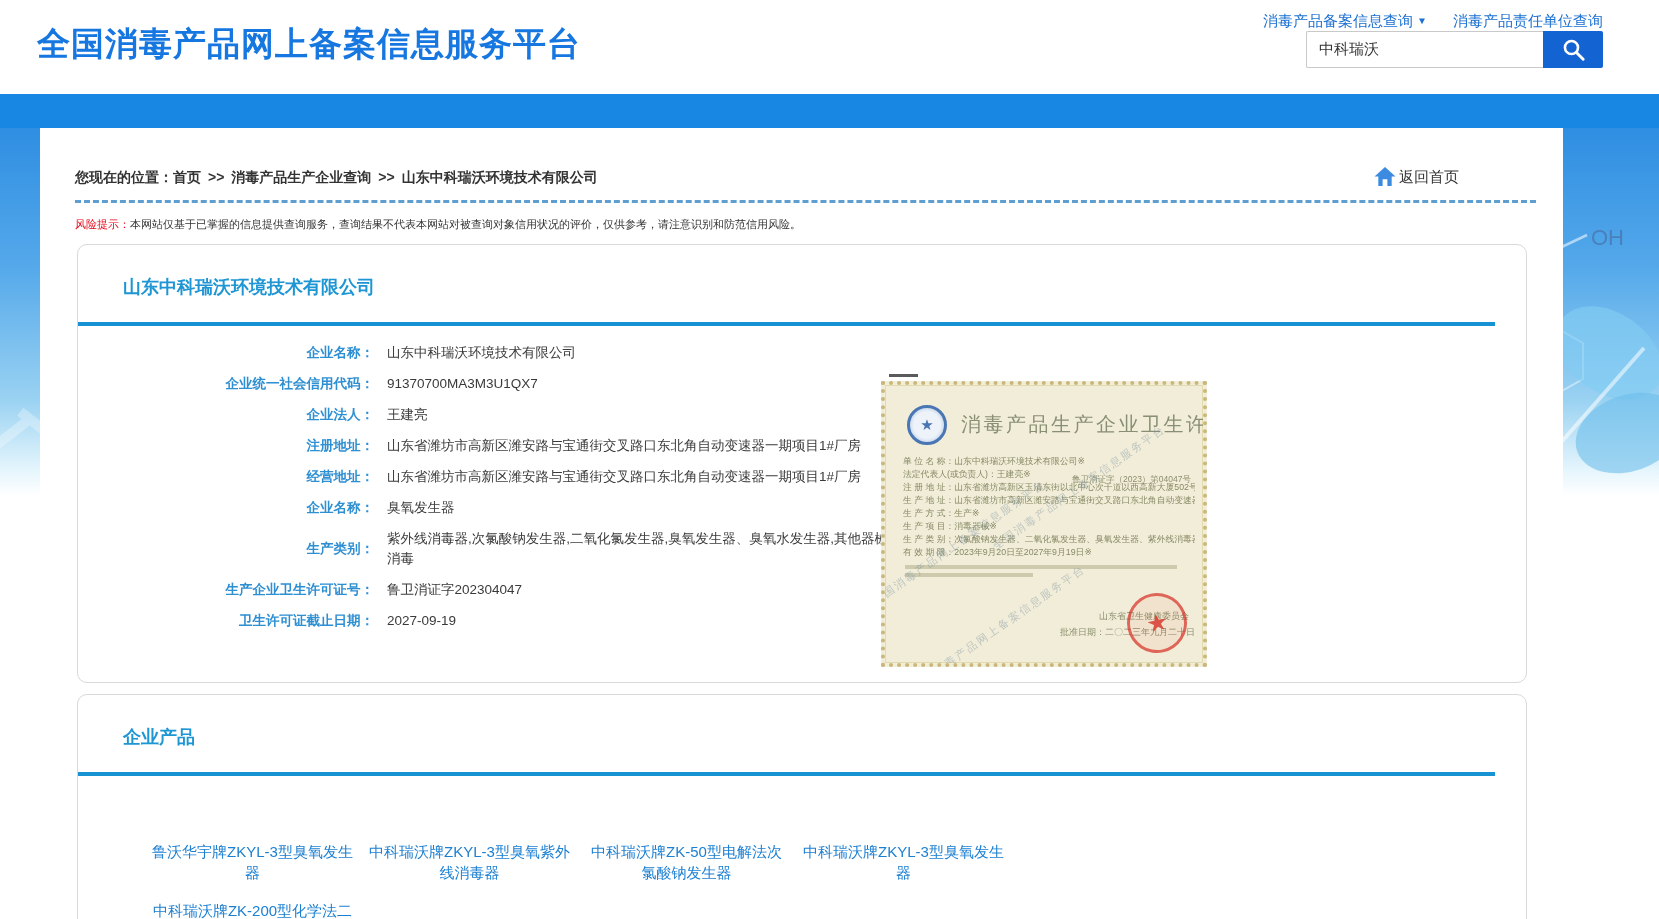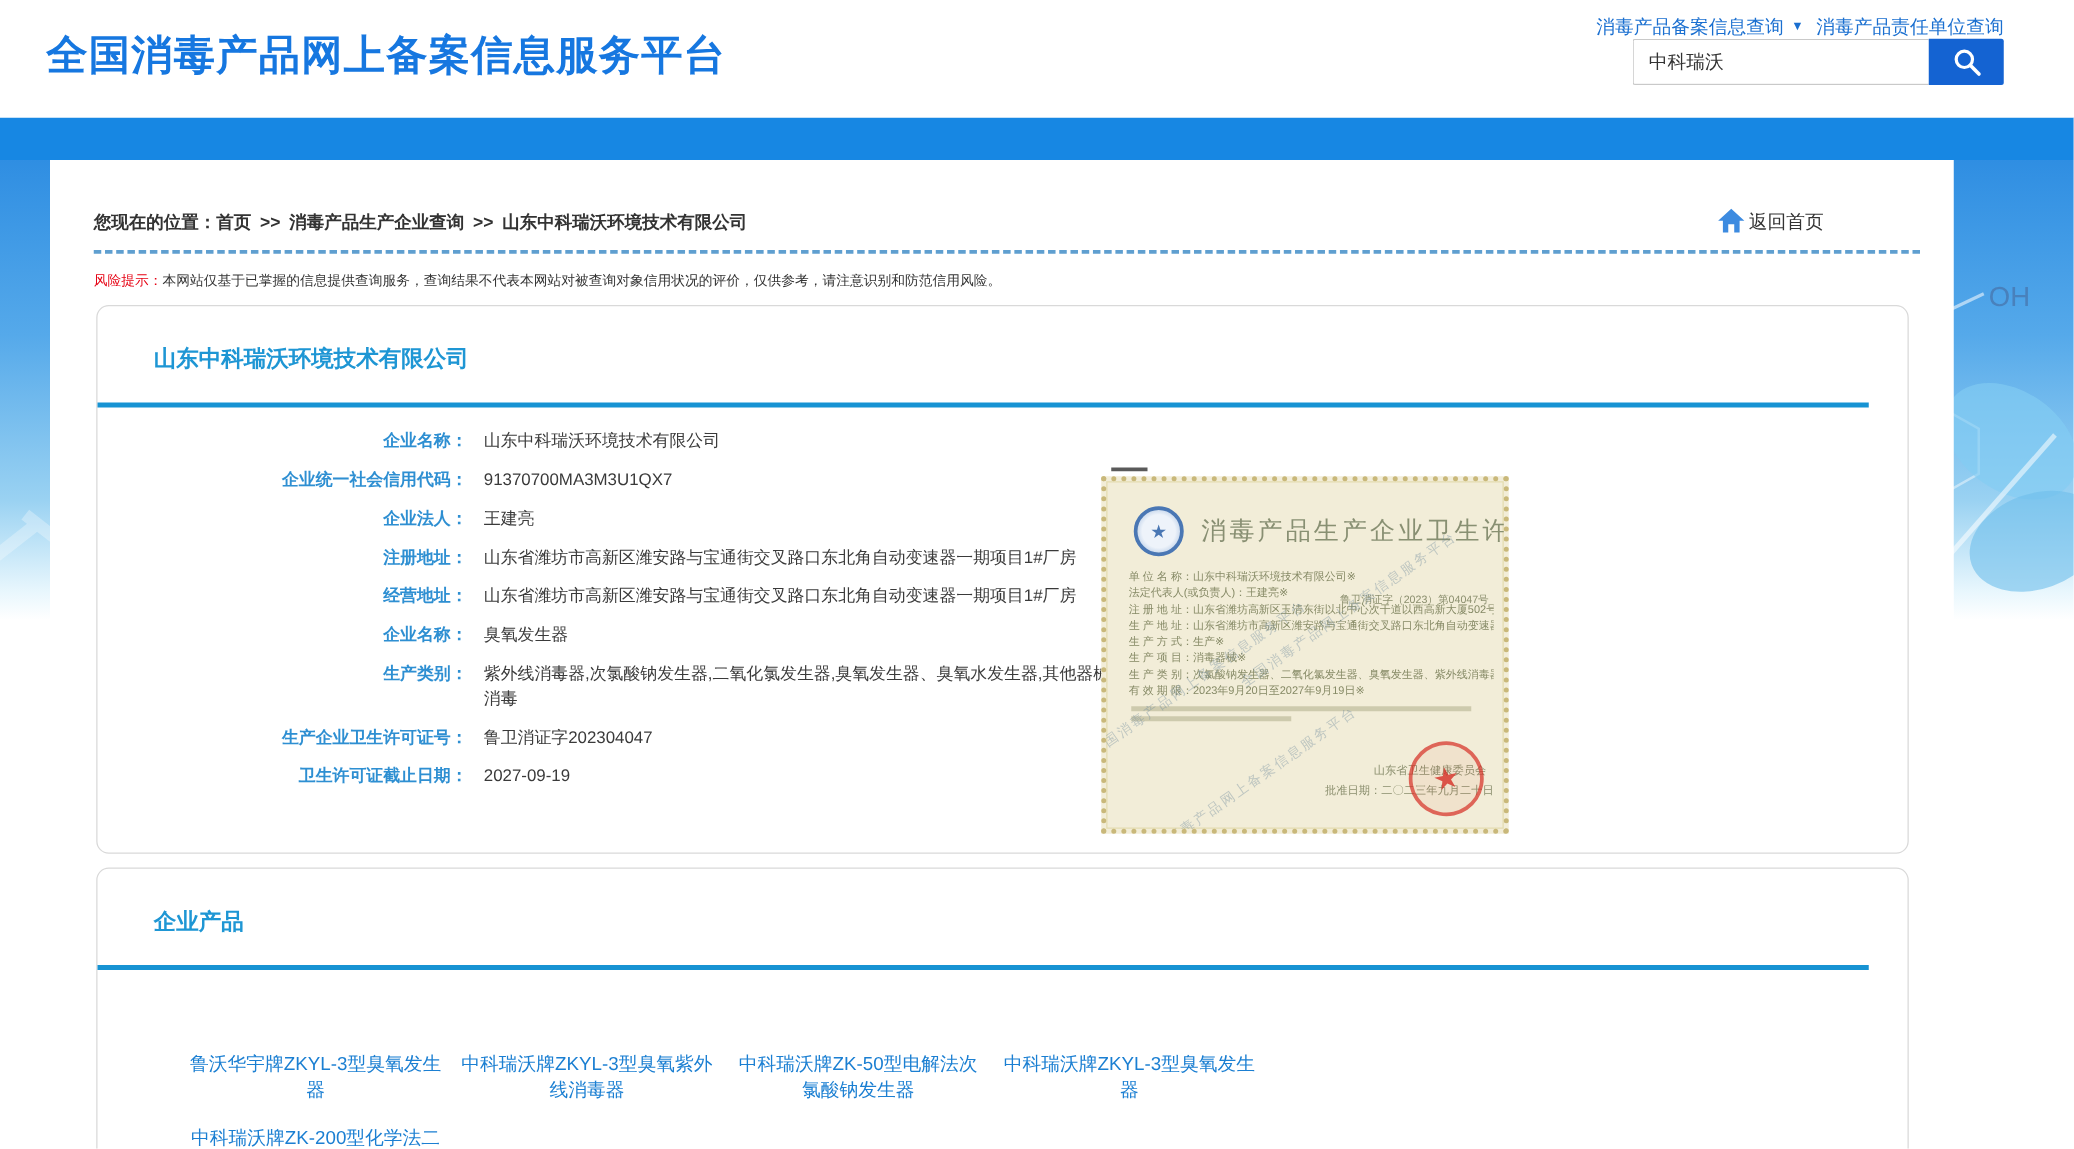--- a/index.html
+++ b/index.html
@@ -6,21 +6,21 @@
   html,body { margin:0; padding:0; }
   body {
     position:relative; width:1659px; height:919px; overflow:hidden;
     background:#fff; font-family:"Liberation Sans","DejaVu Sans",sans-serif;
   }
   a { text-decoration:none; }
 
   
   .site-header { position:absolute; top:0; left:0; width:100%; height:94px; background:#fff; z-index:5; }
   .site-title { position:absolute; left:37px; top:22px; font-size:33px; font-weight:bold; color:#1677e0; letter-spacing:1px; }
-  .top-nav { position:absolute; top:12px; right:56px; display:flex; align-items:flex-start; gap:10px; font-size:15px; }
+  .top-nav { position:absolute; top:12px; right:56px; display:flex; align-items:flex-start; gap:28px; font-size:15px;font-family:Liberation Mono, monospace; }
   .top-nav a { color:#1a6fd0; }
   .nav-item { display:flex; align-items:center; gap:6px; }
   .caret { font-size:10px; color:#1a6fd0; }
   .search-bar { position:absolute; top:31px; right:56px; display:flex; }
   .search-input { width:237px; height:37px; border:1px solid #c9c9c9; border-right:none; background:#fff;
                   font-size:15px; padding:0 12px; color:#333; outline:none; border-radius:2px 0 0 2px;
                   font-family:"Liberation Sans","DejaVu Sans",sans-serif; }
   .search-btn { width:60px; height:37px; background:#1463d2; border:none; display:flex; align-items:center;
                 justify-content:center; cursor:pointer; border-radius:0 2px 2px 0; }
 
@@ -52,21 +52,21 @@
 
   .card { position:relative; margin-left:37px; margin-right:36px; background:#fff;
           border:1px solid #d9d9d9; border-radius:10px; }
   .card1 { margin-top:12px; height:439px; }
   .card2 { margin-top:11px; height:330px; }
   .card-h { margin:0; position:absolute; left:45px; top:30px; font-size:18px; color:#1e96d4; font-weight:bold; }
   .cyan-line { position:absolute; left:0; top:77px; width:calc(100% - 31px); height:4px; background:#1793d3; }
 
   
   .fields { position:absolute; left:0; top:98px; width:820px; }
-  .frow { display:flex; margin-bottom:11px; min-height:20px; }
+  .frow { display:flex; margin-bottom:11px; min-height:20px;align-items:center; }
   .flabel { width:296px; text-align:right; font-size:13.5px; font-weight:bold; color:#2e8fd2; line-height:20px; flex:none; }
   .fvalue { margin-left:13px; font-size:13.5px; color:#3a3a3a; line-height:20px; max-width:505px; }
 
   .mini-dash { position:absolute; left:811px; top:129px; width:29px; height:3px; background:#5a5a5a; }
 
   
   .cert { position:absolute; left:803px; top:136px; width:326px; height:286px; background:#f2edd8;
           border:4px dotted #c9b87a; box-shadow:inset 0 0 0 1px #e3dbb0; overflow:hidden; }
   .cert-emblem { position:absolute; left:22px; top:20px; width:40px; height:40px; border-radius:50%;
                  border:3px solid #4a77b4; background:radial-gradient(#eef3fa 55%, #9db9dd 95%);

